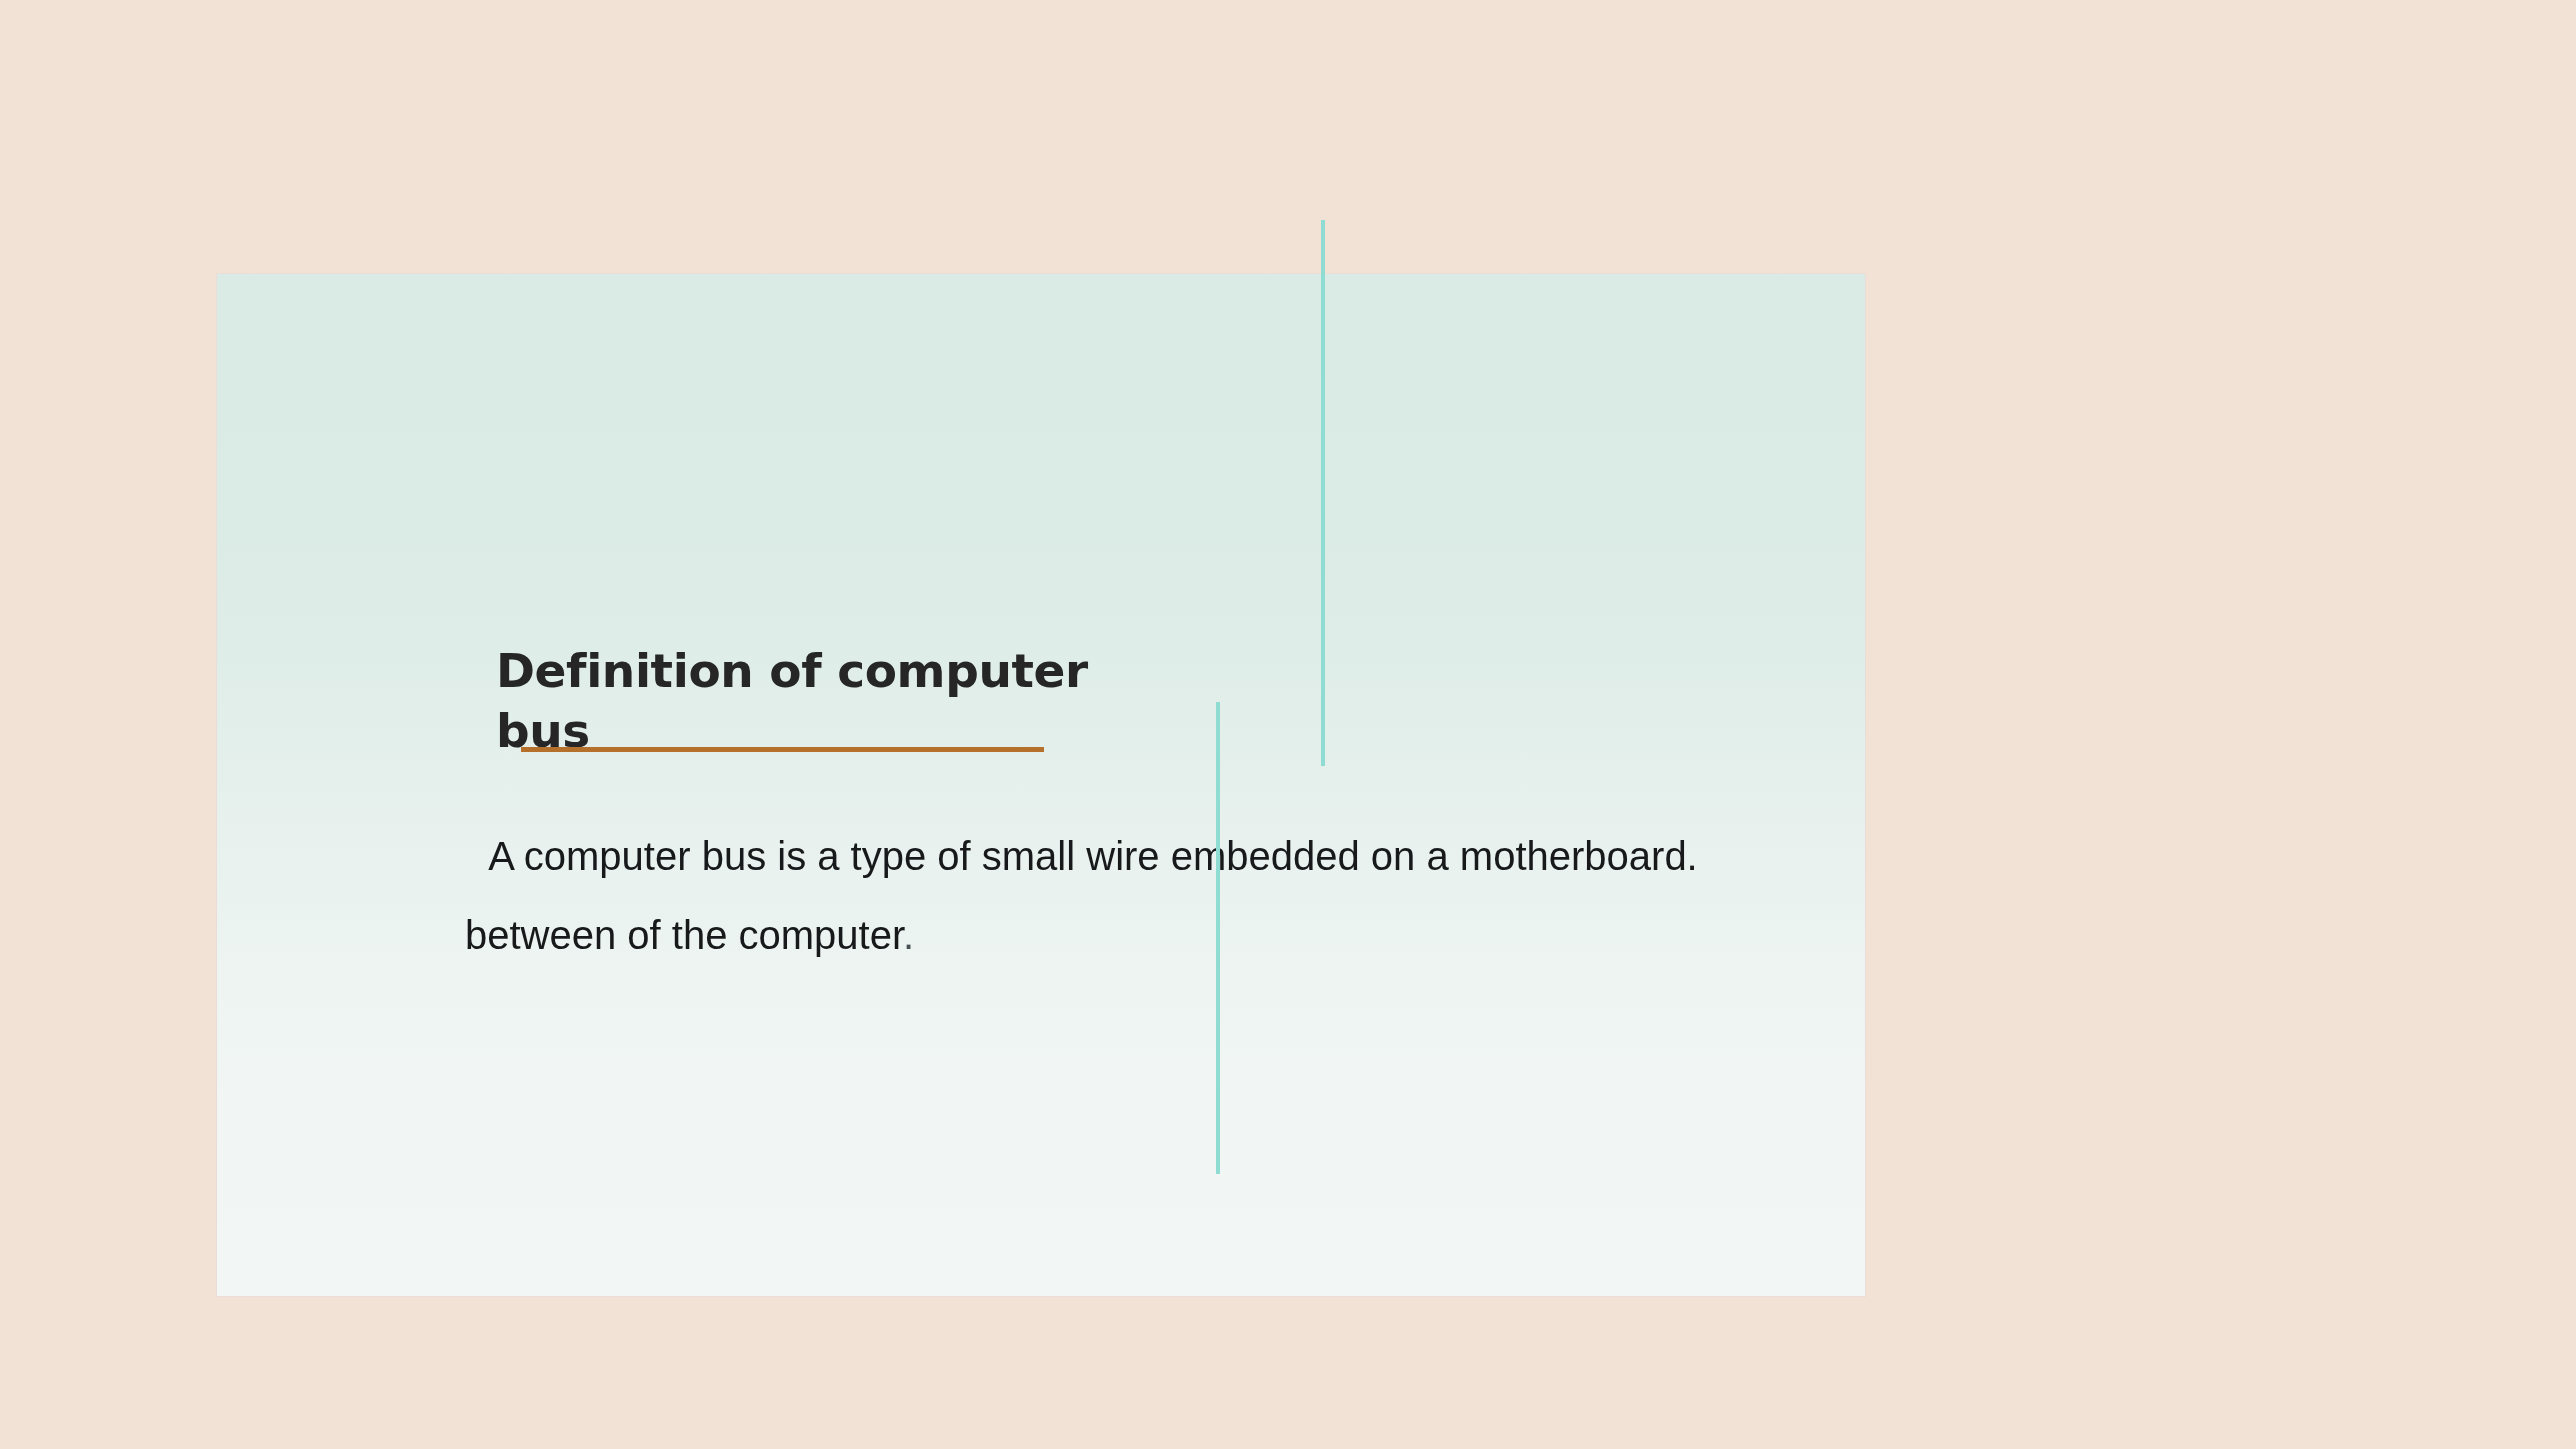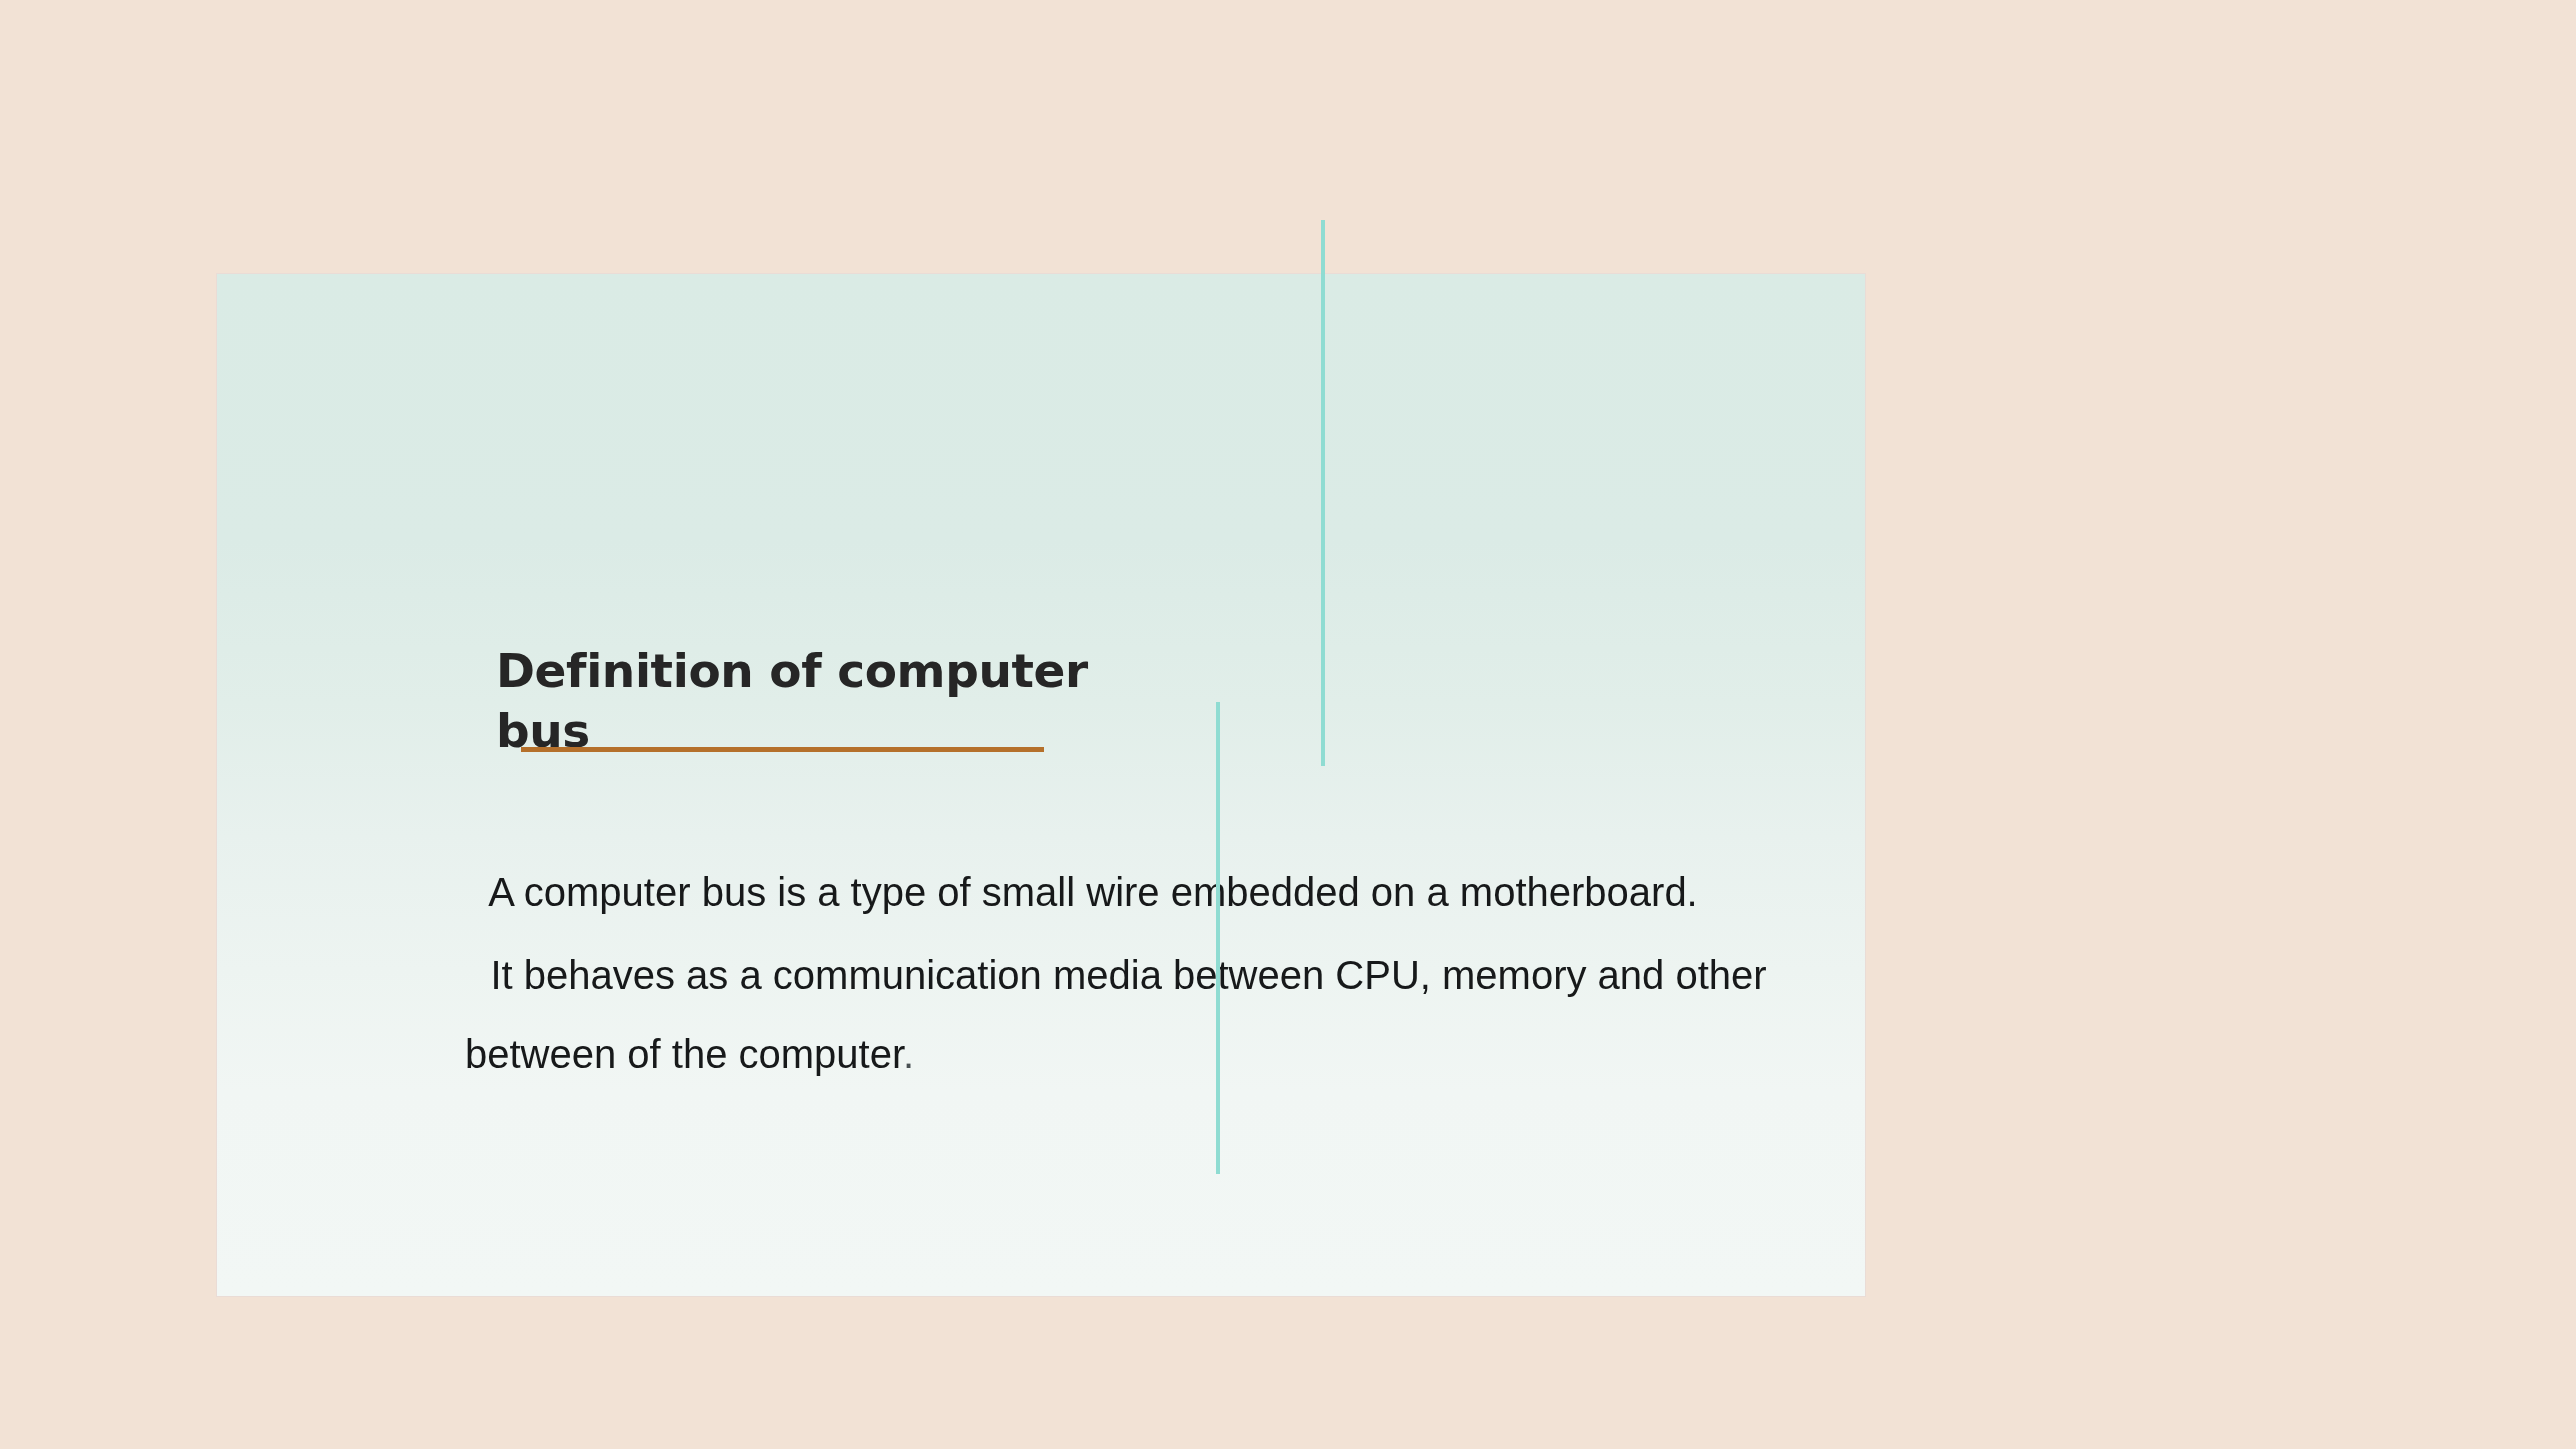--- a/index.html
+++ b/index.html
@@ -102,42 +102,40 @@
     font-size: 40px;
     line-height: 1.18;
     color: #17191A;
     white-space: pre;
   }
   .body-line:last-child {
     margin-bottom: 0;
   }
   .body-line.indented {
     padding-left: 14.3px;
-    margin-top: 36px;
   }
   .trailing-period {
     color: #4A5154;
   }
 </style>
 </head>
 <body>
 
 <div id="stage">
 
   <div id="slide">
 
     <div id="title-block">
       <h1 id="title-text">Definition of computer
 bus</h1>
       <div id="title-underline"></div>
     </div>
 
     <div id="body-block">
       <p class="body-line indented"> A computer bus is a type of small wire embedded on a motherboard.</p>
-      <p class="body-line indented"> It behaves as a communication media between CPU, memory and other</p>
       <p class="body-line"><span>between of the computer</span><span class="trailing-period">.</span></p>
     </div>
 
   </div>
 
   <div class="vrule" id="vrule-long"></div>
   <div class="vrule" id="vrule-short"></div>
 
 </div>
 

